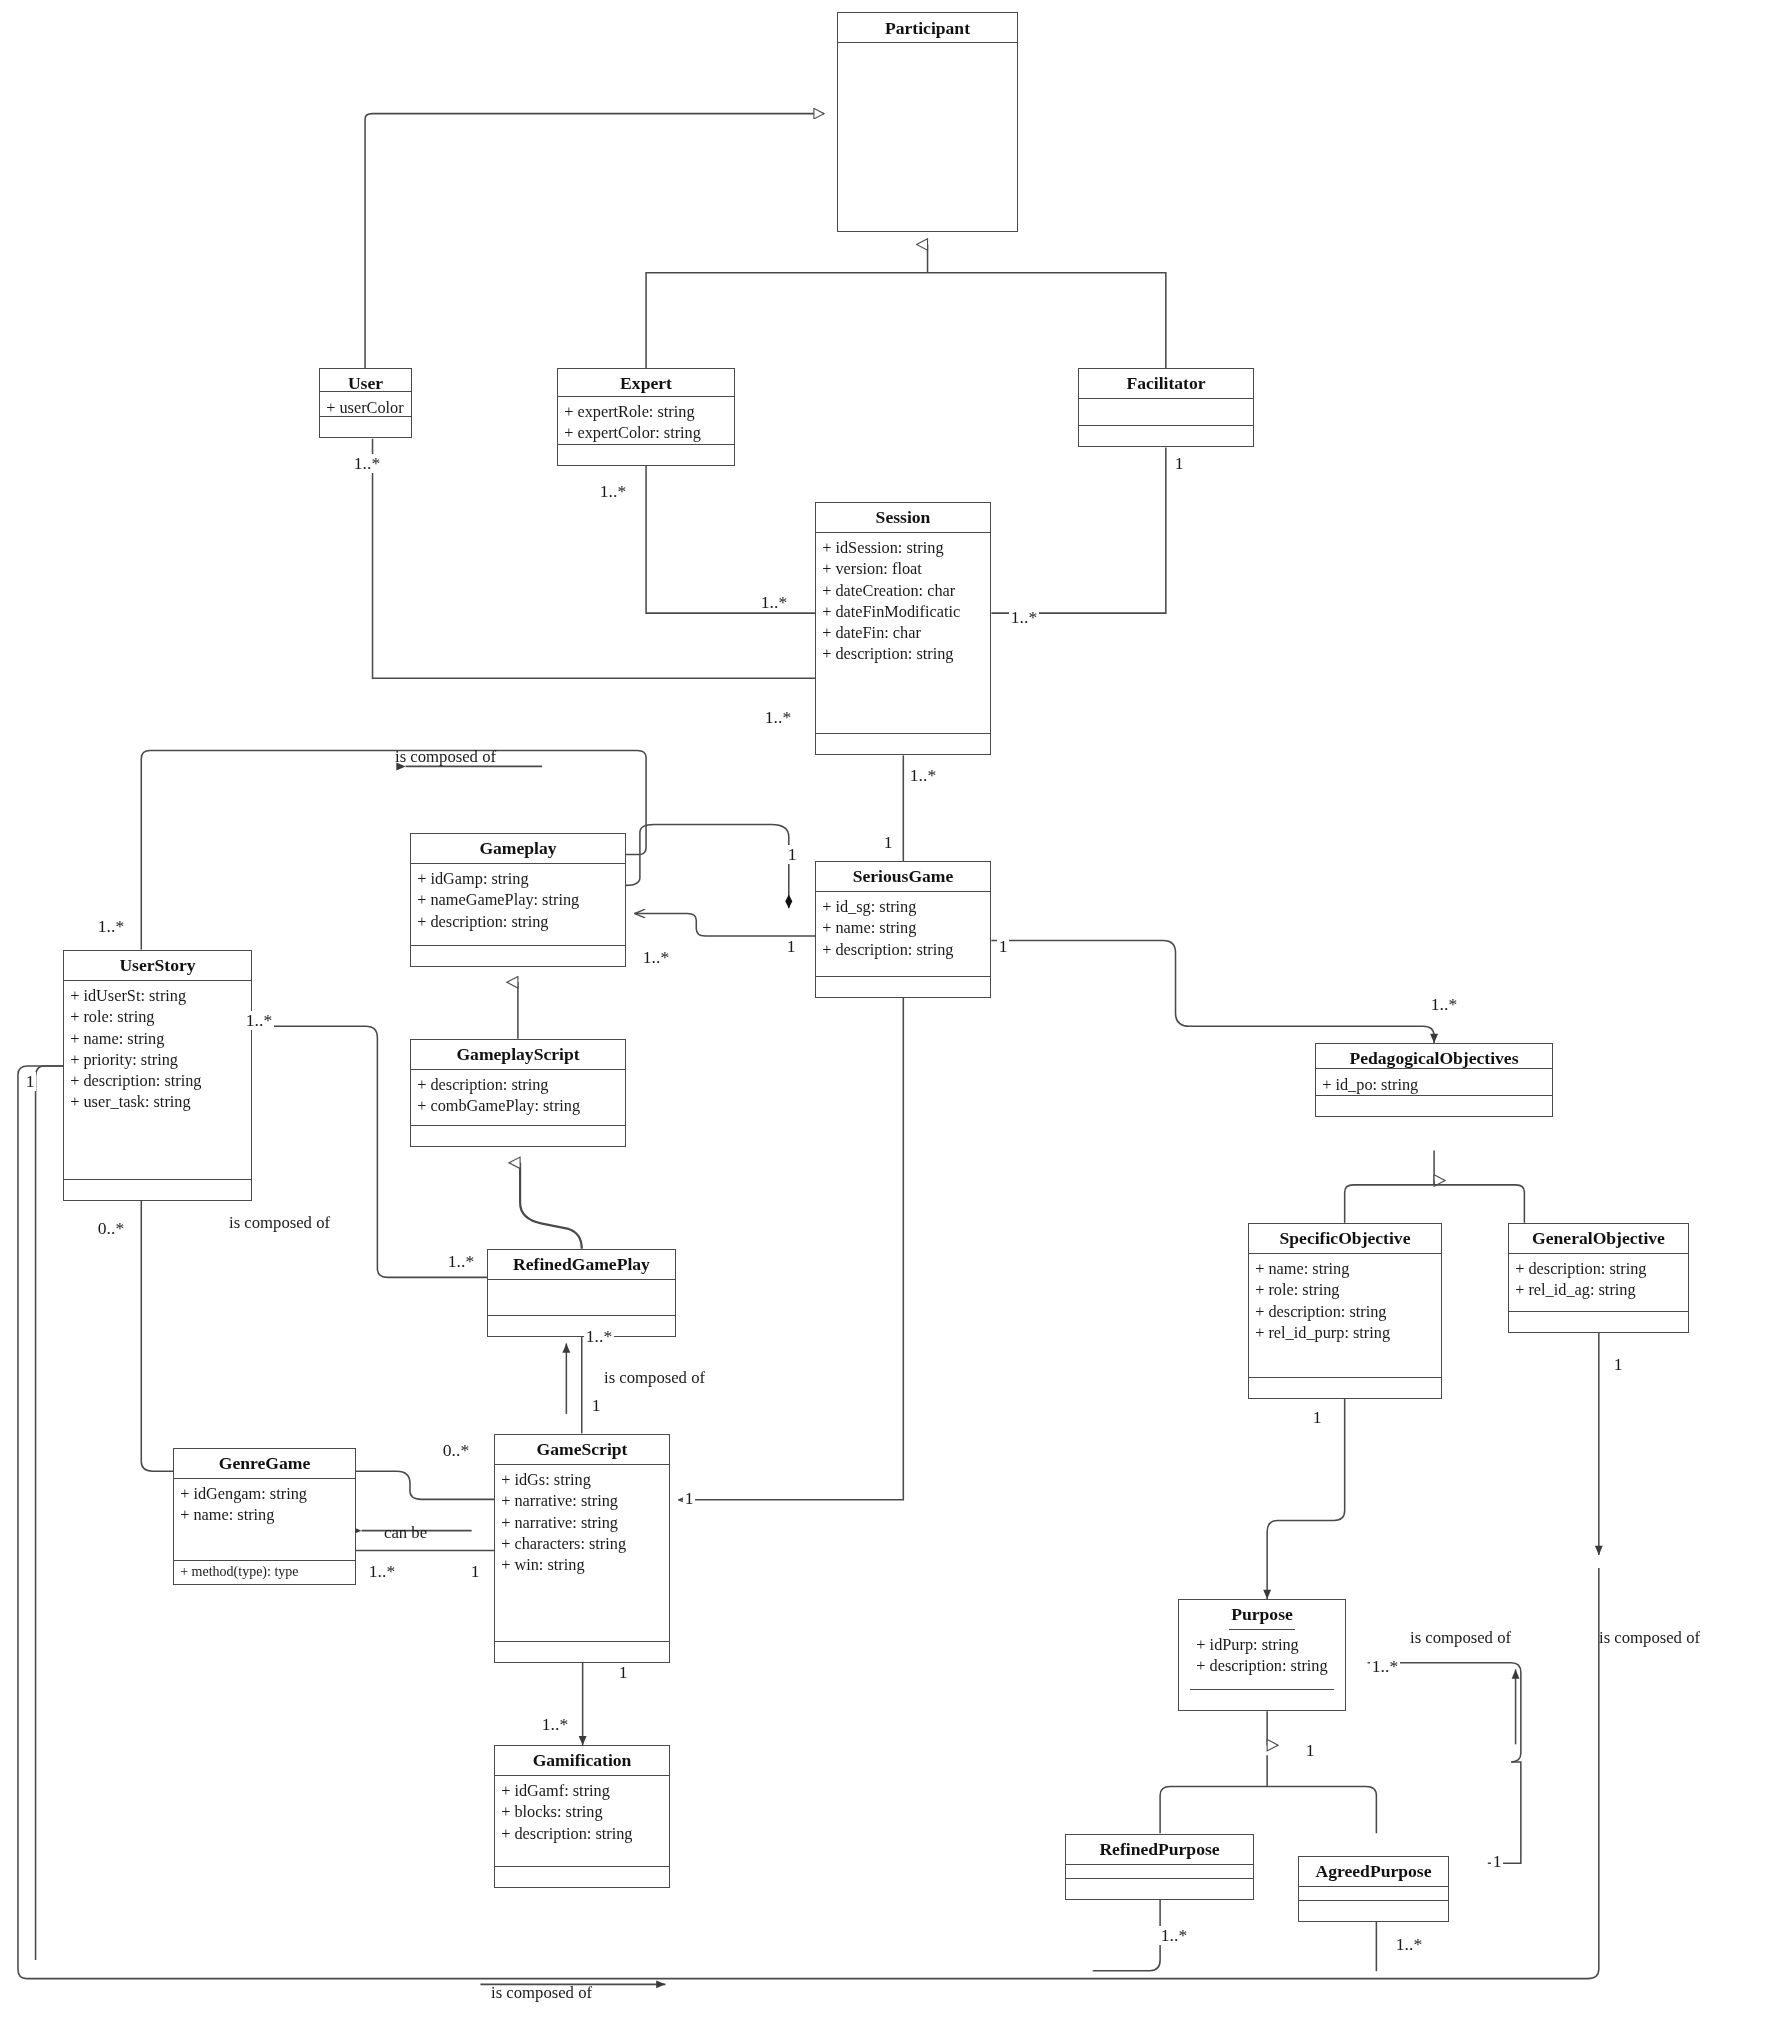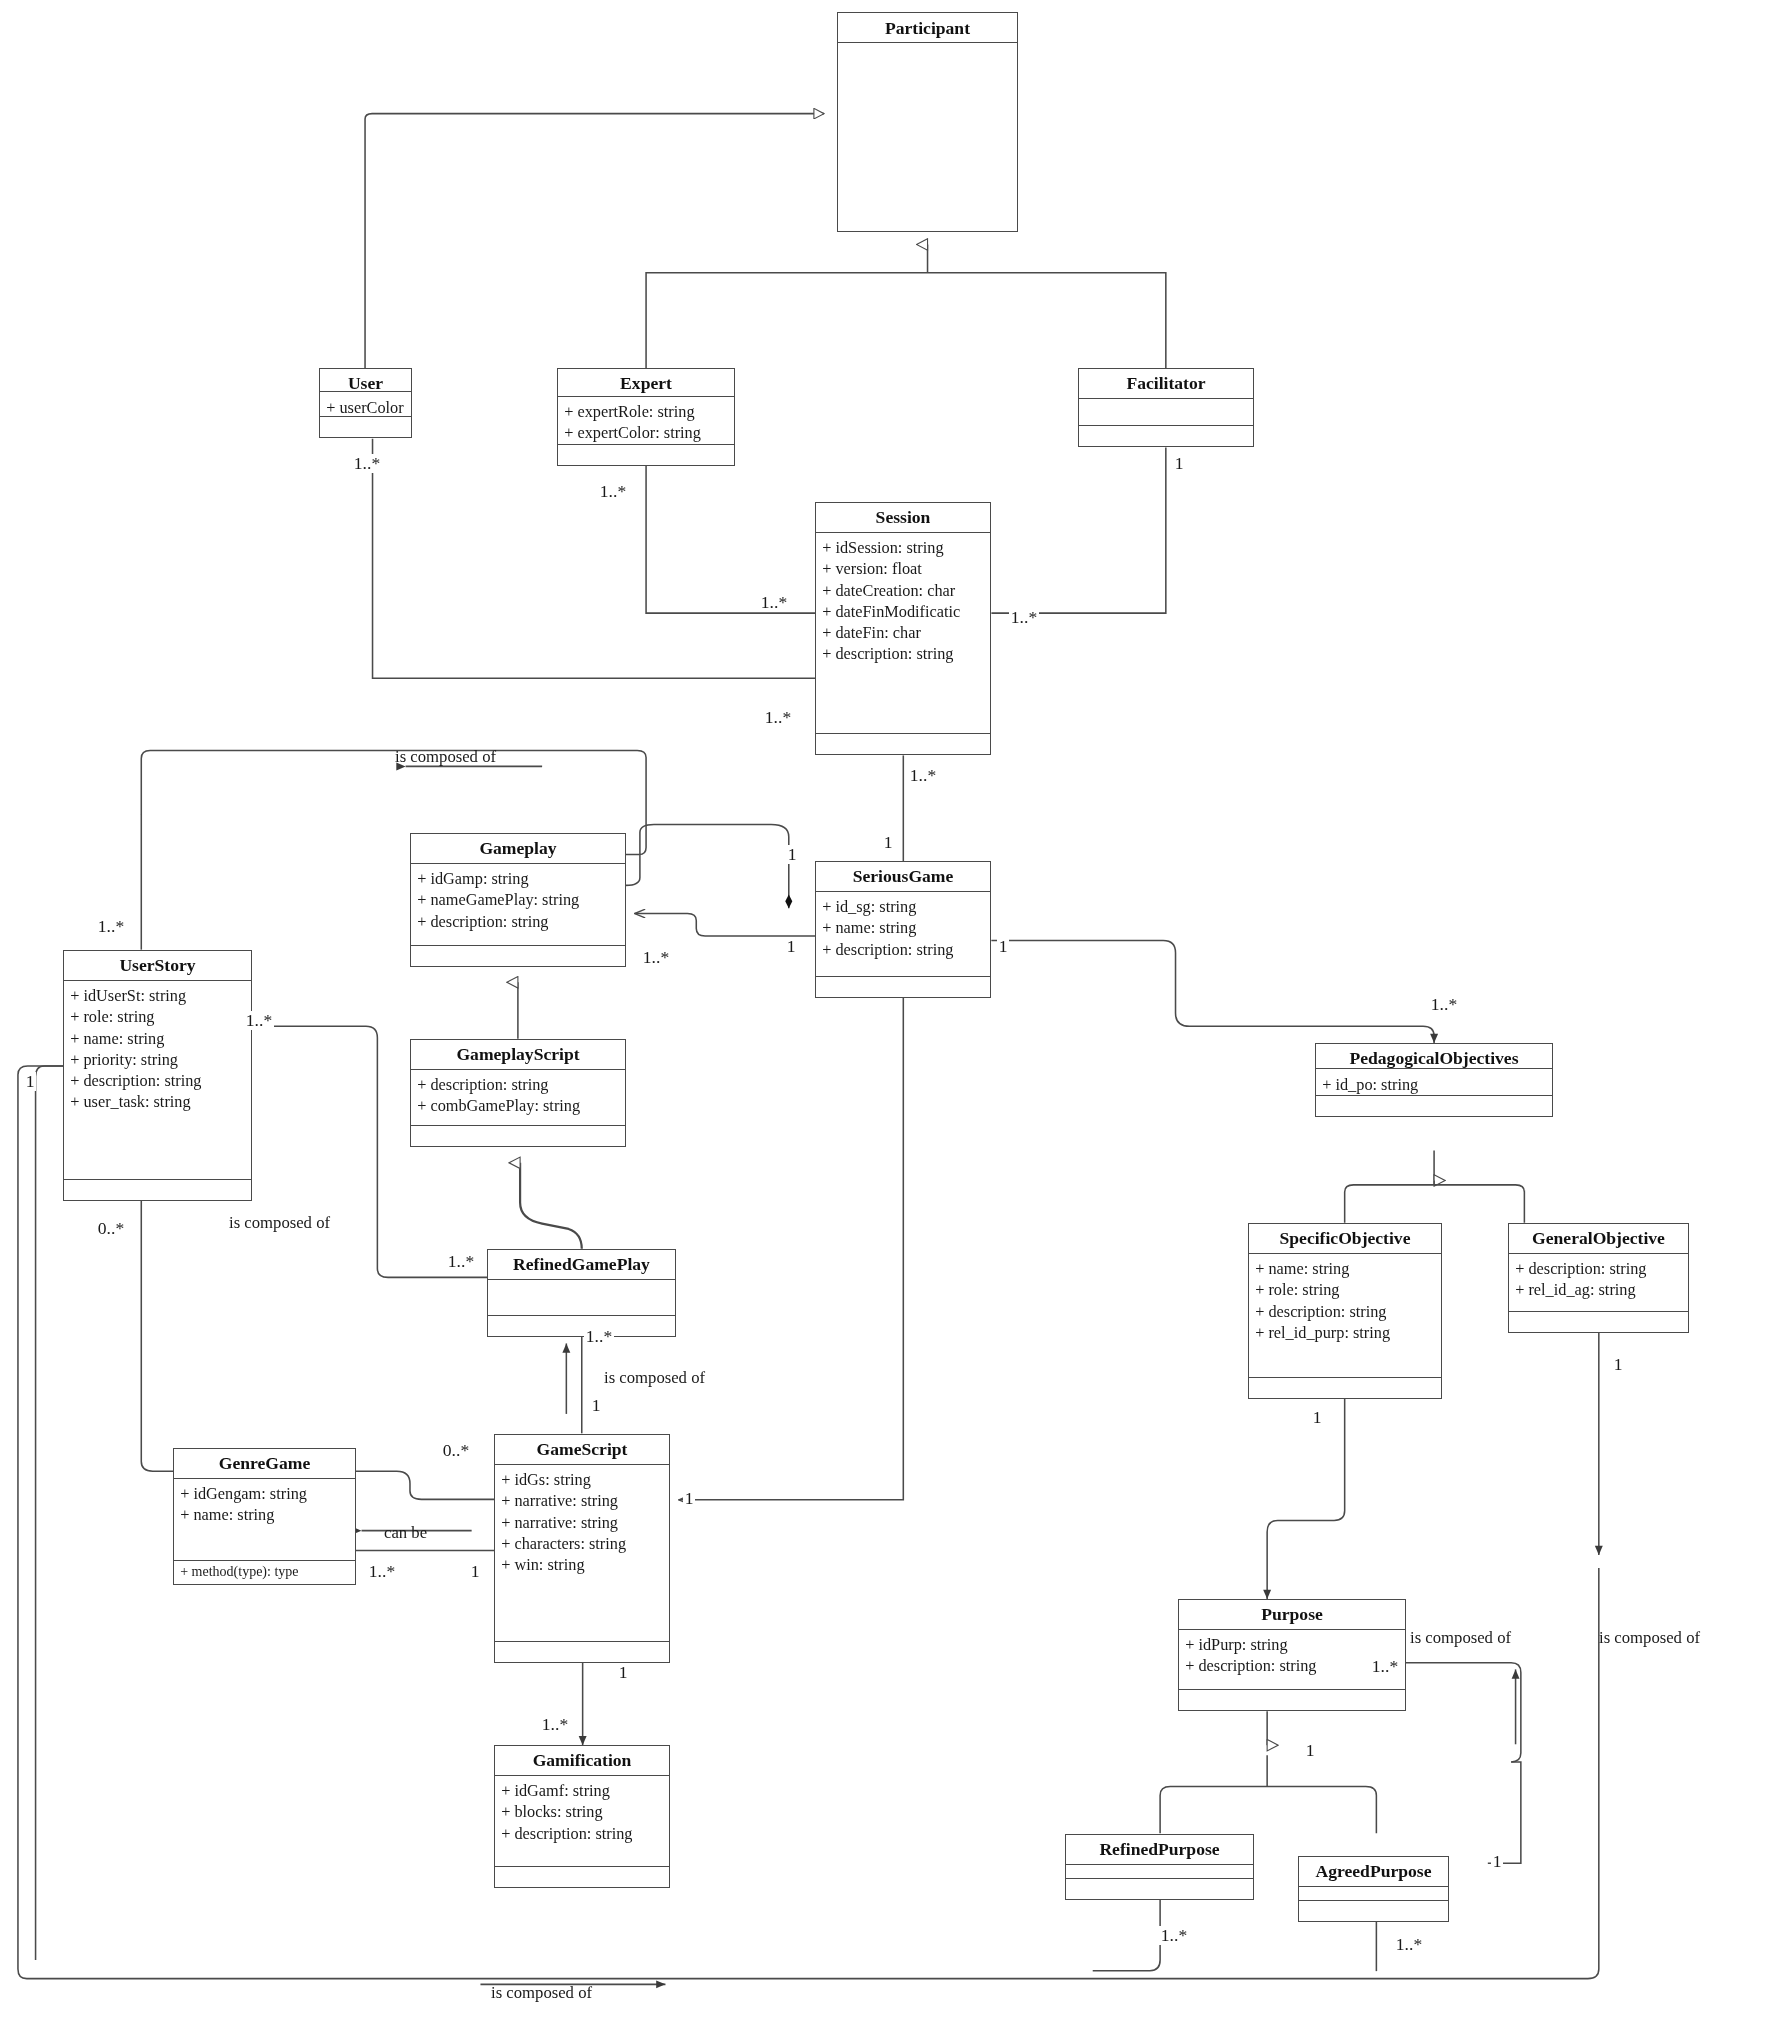--- a/index.html
+++ b/index.html
@@ -298,21 +298,21 @@
       <div class="umlclass" style="left: 173px; top: 1448px; width: 183px; height: 137px;">
         <div class="cls-name">GenreGame</div>
         <div class="cls-attrs">
           <div class="attr">+ idGengam: string</div>
           <div class="attr">+ name: string</div>
         </div>
         <div class="cls-ops">
           <div class="op">+ method(type): type</div>
         </div>
       </div>
-      <div class="umlclass" style="left: 1178px; top: 1599px; width: 228px; height: 112px;">
+      <div class="umlclass" style="left: 1178px; top: 1599px; width: 168px; height: 112px; align-items: center;">
         <div class="cls-name">Purpose</div>
         <div class="cls-attrs">
           <div class="attr">+ idPurp: string</div>
           <div class="attr">+ description: string</div>
         </div>
         <div class="cls-ops"></div>
       </div>
       <div class="umlclass" style="left: 494px; top: 1745px; width: 176px; height: 143px;">
         <div class="cls-name">Gamification</div>
         <div class="cls-attrs">

